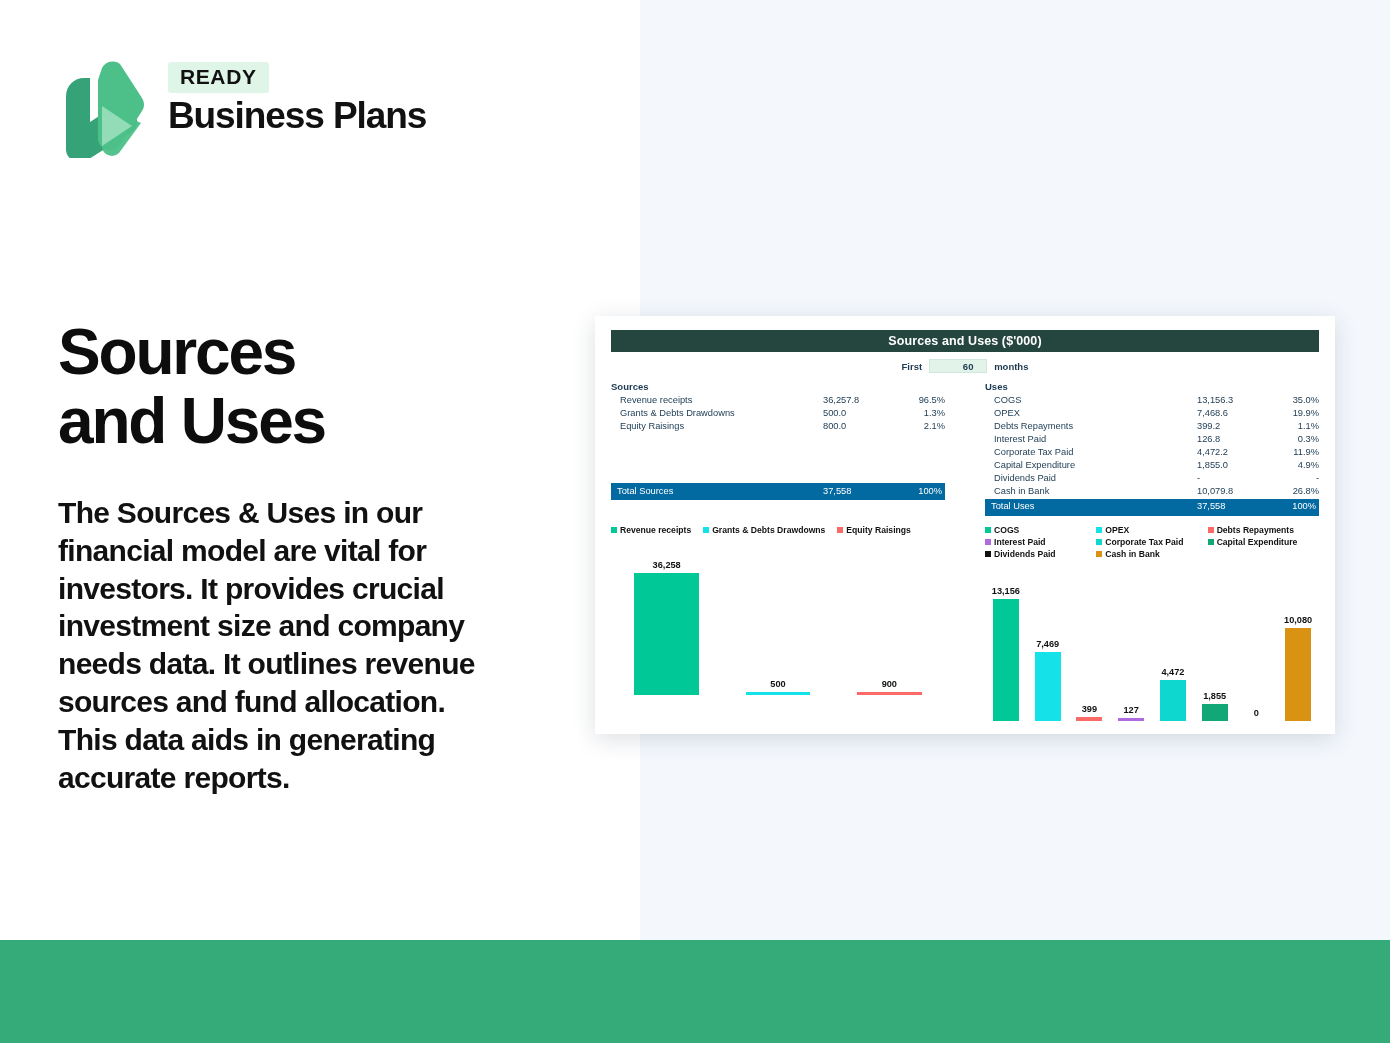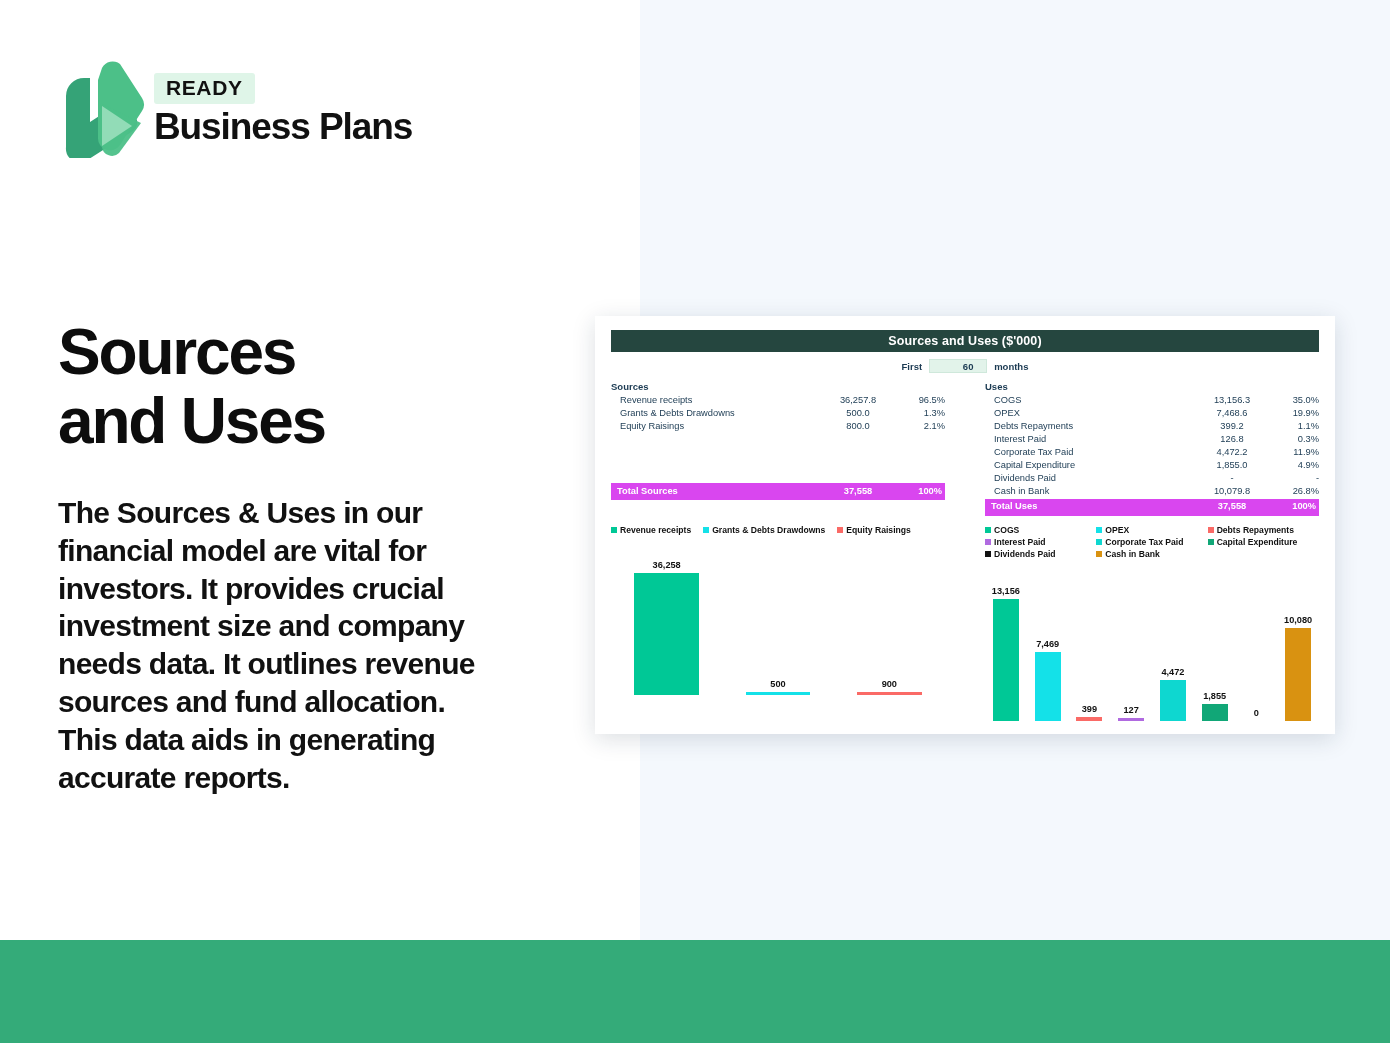--- a/index.html
+++ b/index.html
@@ -9,21 +9,21 @@
     overflow: hidden;
   }
   body { position: relative; background: #ffffff; }
 
   
   .bg-left  { position: absolute; left: 0;     top: 0; width: 640px; height: 940px; background: #ffffff; }
   .bg-right { position: absolute; left: 640px; top: 0; width: 750px; height: 940px; background: #f4f8fd; }
   .footer-band { position: absolute; left: 0; bottom: 0; width: 1390px; height: 103px; background: #34ab79; }
 
   
-  .logo { position: absolute; left: 58px; top: 58px; display: flex; align-items: center; }
+  .logo { position: absolute; left: 58px; top: 58px; display: flex; align-items: flex-start; gap: 14px; }
   .logo-mark { width: 96px; height: 100px; position: relative; flex: 0 0 auto; }
   .logo-text { padding-top: 4px; }
   .badge-ready {
     display: inline-block; background: #dff5e8; color: #111; font-weight: 700;
     font-size: 21px; letter-spacing: .6px; padding: 3px 12px 4px; border-radius: 3px;
   }
   .brand-name {
     font-size: 37px; font-weight: 800; letter-spacing: -1.1px; color: #111;
     margin-top: 4px; line-height: 1.05;
   }
@@ -60,23 +60,23 @@
     font-size: 9.5px; font-weight: 700; color: #1b3a52; padding-left: 20px;
   }
   .period-row .unit { font-weight: 700; color: #1b3a52; }
 
   .tables { display: flex; margin-top: 8px; padding: 0 16px; gap: 40px; }
   .tbl { flex: 1 1 0; min-width: 0; }
   .tbl h4 { font-size: 9.5px; font-weight: 700; color: #1b3a52; margin-bottom: 2px; }
   table { width: 100%; border-collapse: collapse; font-size: 9.3px; color: #1b3a52; }
   table td { padding: 0.6px 0; line-height: 1.28; }
   td.lbl { padding-left: 9px; }
-  td.num { text-align: center; width: 70px; }
+  td.num { text-align: left; width: 70px; }
   td.pct { text-align: right; width: 52px; }
-  tr.total td { background: #d946ef; color: #fff; font-weight: 700; padding: 2.5px 0; margin-left: 40px; }
+  tr.total td { background: #0369a1; color: #fff; font-weight: 400; padding: 2.5px 0; margin-left: 40px; }
   tr.total td.lbl { padding-left: 6px; }
   tr.total td.pct { padding-right: 3px; }
   tr.total td.num { padding-right: 0; }
   tr.spacer td { height: 10px; }
 
   
   .charts { display: flex; padding: 0 16px; margin-top: 9px; gap: 40px; }
   .chart { flex: 1 1 0; min-width: 0; }
 
   .legend { display: flex; flex-wrap: wrap; font-size: 8.6px; font-weight: 700; color: #111; }

